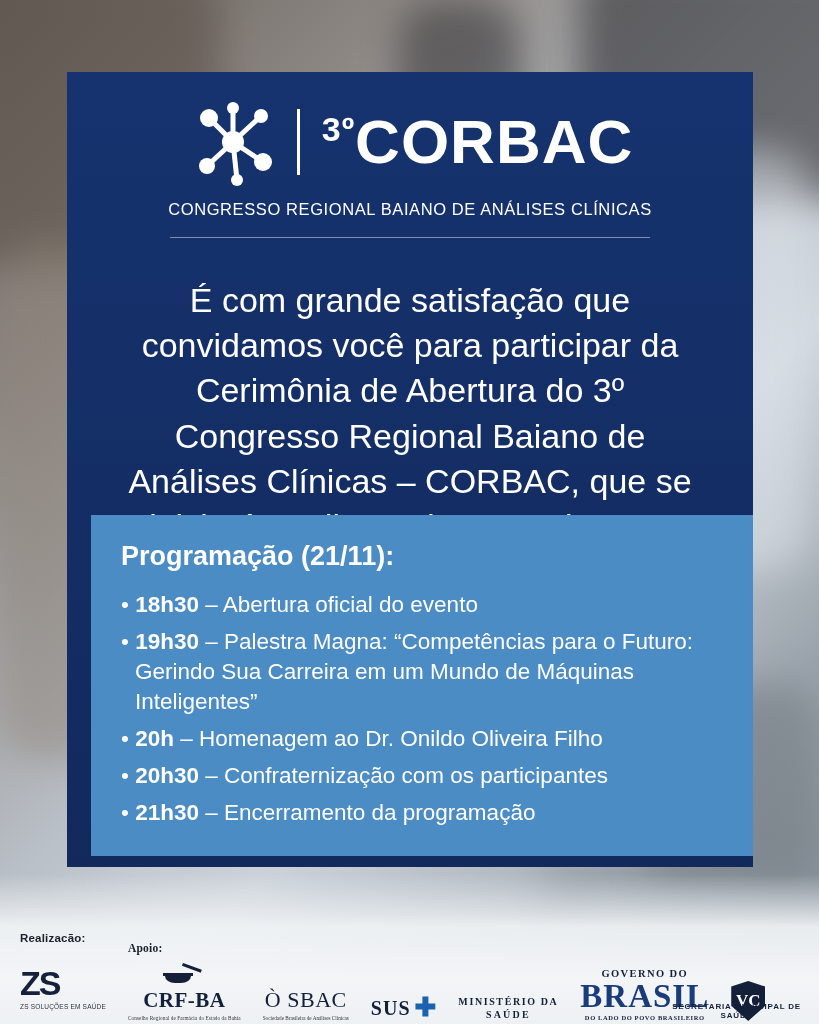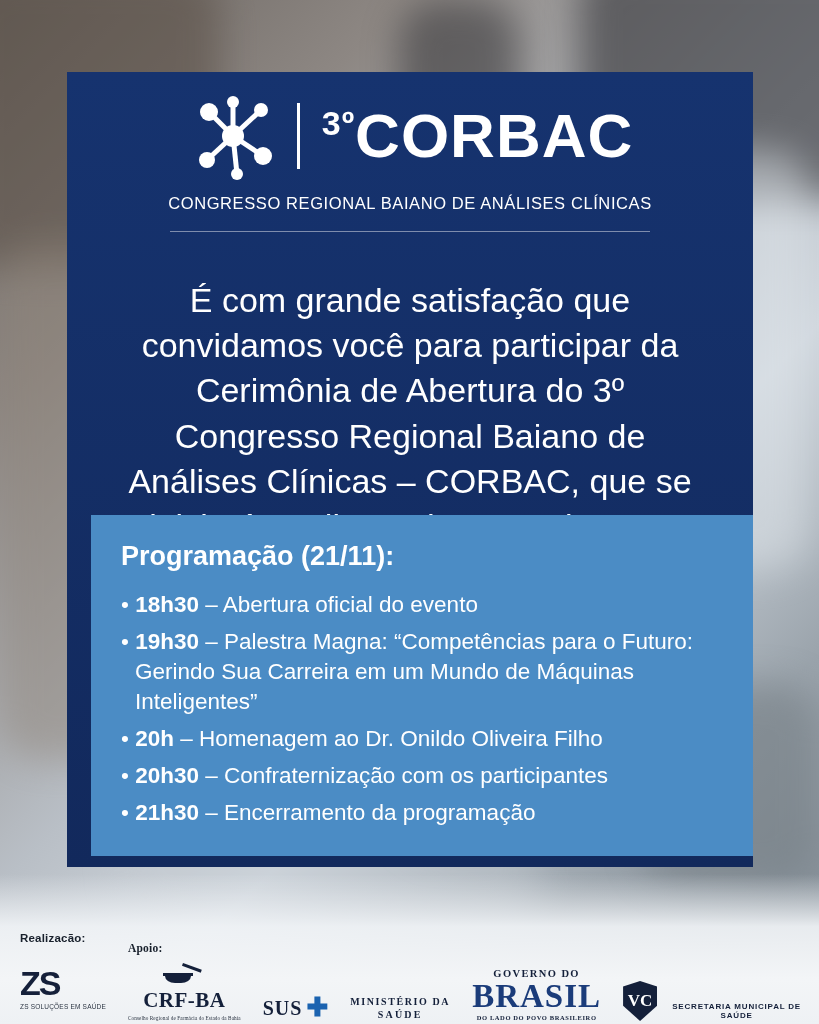--- a/index.html
+++ b/index.html
@@ -36,21 +36,21 @@
     left: 67px; top: 72px;
     width: 686px; height: 795px;
     background: #14306a;
     background: linear-gradient(180deg,#16336f 0%, #12295c 100%);
   }
 
   
   .logo-wrap { position: relative; height: 180px; }
   .logo-row {
     display: flex; align-items: center; justify-content: center;
-    gap: 10px; padding-top: 18px;
+    gap: 10px; padding-top: 24px;
   }
   .molecule { width: 96px; height: 92px; }
   .divider-bar { width: 3px; height: 66px; background: #ffffff; margin: 0 12px 0 4px; }
   .corbac-title {
     color: #ffffff; font-size: 62px; font-weight: bold; letter-spacing: 1px;
     line-height: 1; white-space: nowrap;
   }
   .corbac-title sup { font-size: 34px; vertical-align: 22px; }
   .subtitle-box {
     position: relative;
@@ -217,20 +217,24 @@
             <svg width="46" height="22" viewBox="0 0 46 22">
               <path d="M4 14 h26 a10 7 0 0 1 -10 7 h-6 a10 7 0 0 1 -10 -7z" fill="#14203a"></path>
               <rect x="2" y="11" width="30" height="3" fill="#14203a"></rect>
               <rect x="22" y="1" width="20" height="3" transform="rotate(20 22 1)" fill="#14203a"></rect>
             </svg>
           </span>
           <div class="crf-name">CRF-BA</div>
           <div class="crf-sub">Conselho Regional de Farmácia do Estado da Bahia</div>
         </div>
 
+        <div class="sbac">
+          <div class="sbac-name">Ò <span>SBAC</span></div>
+          <div class="sbac-sub">Sociedade Brasileira de Análises Clínicas</div>
+        </div>
 
         <div class="sus">
           <span class="sus-name">SUS</span>
           <span class="cross">✚</span>
         </div>
 
         <div class="minist">
           <div class="m1">MINISTÉRIO DA</div>
           <div class="m2">SAÚDE</div>
         </div>

